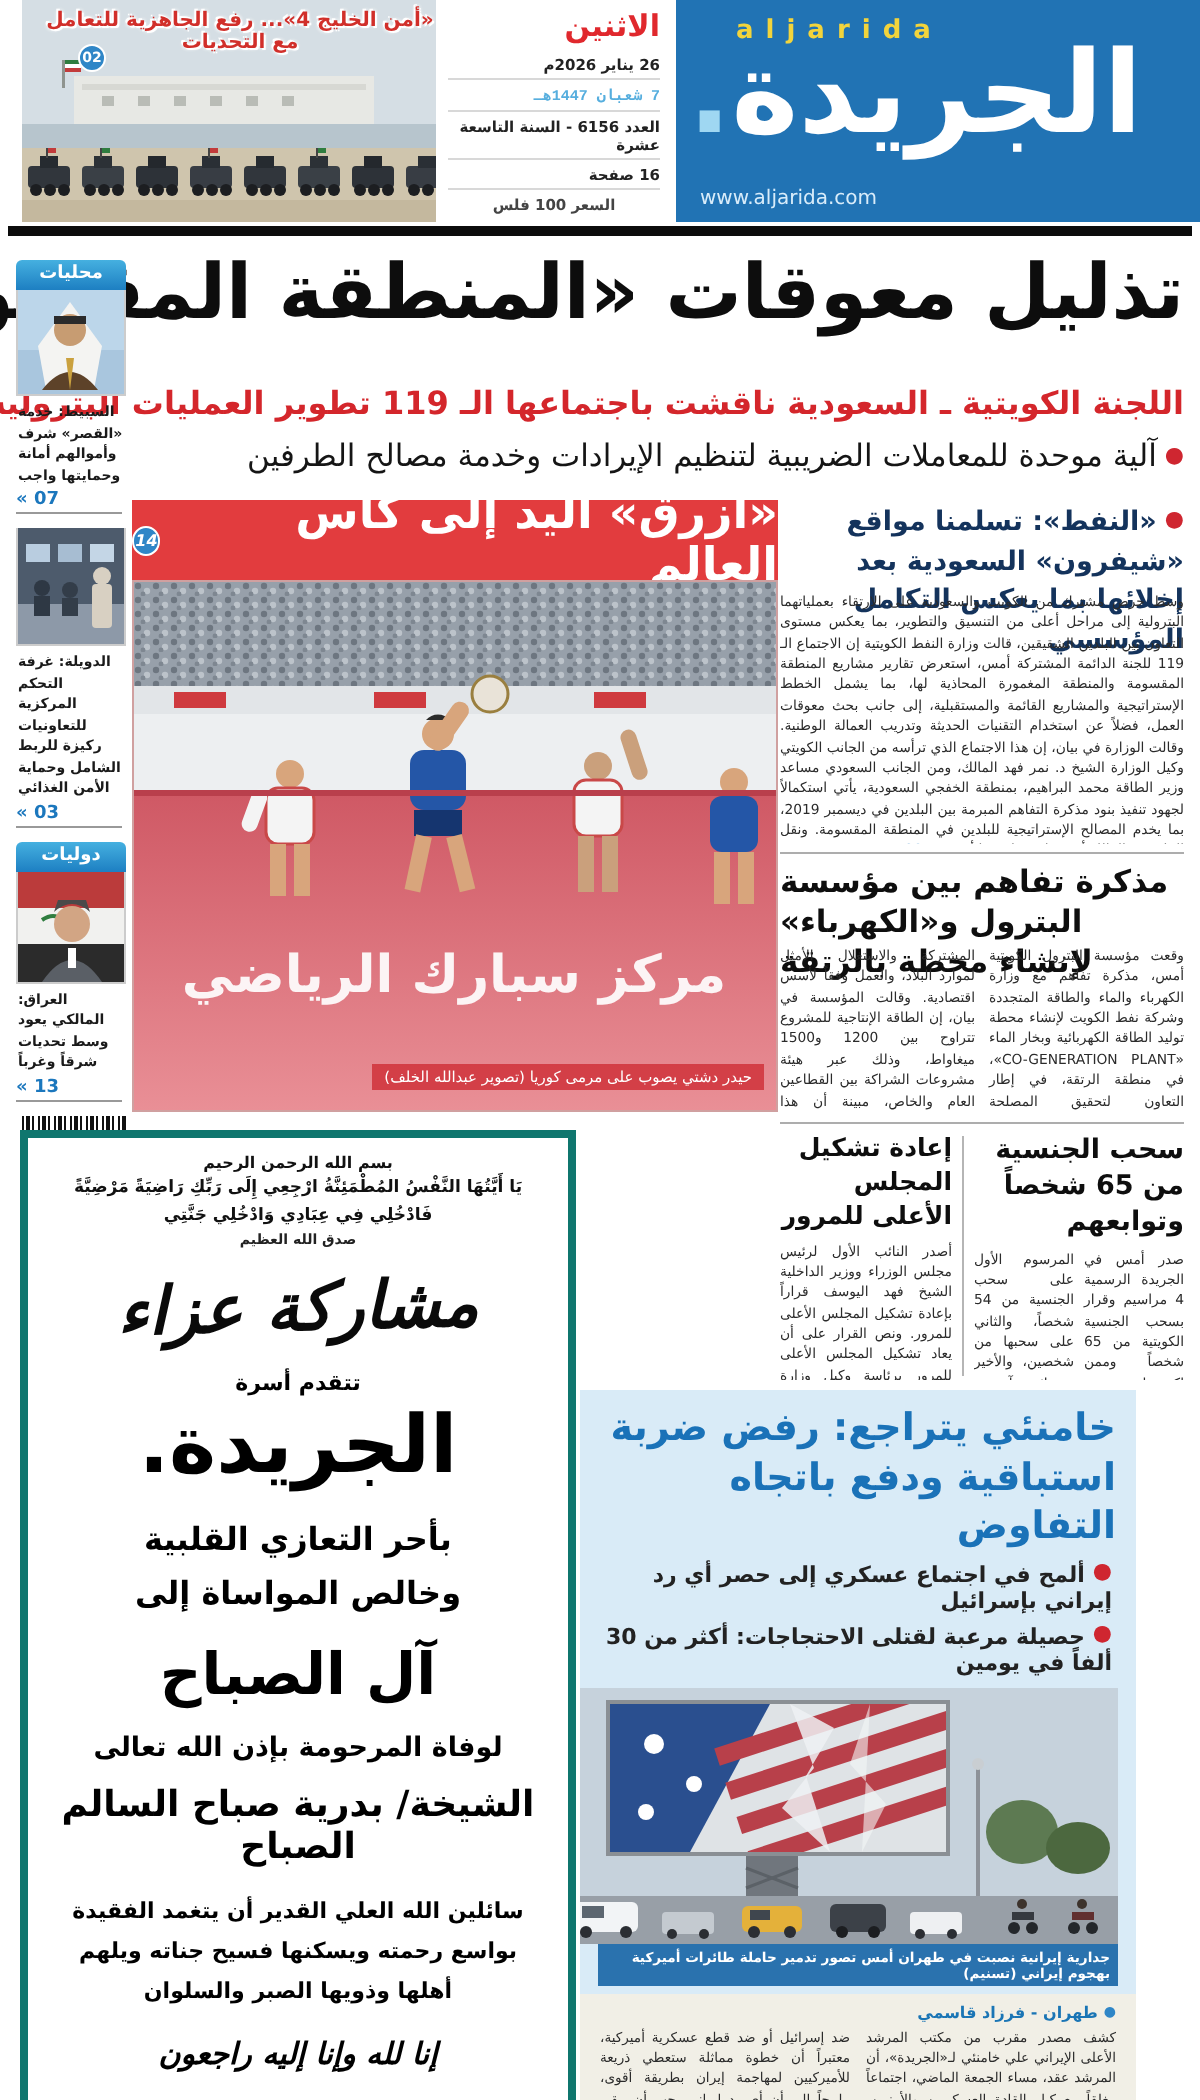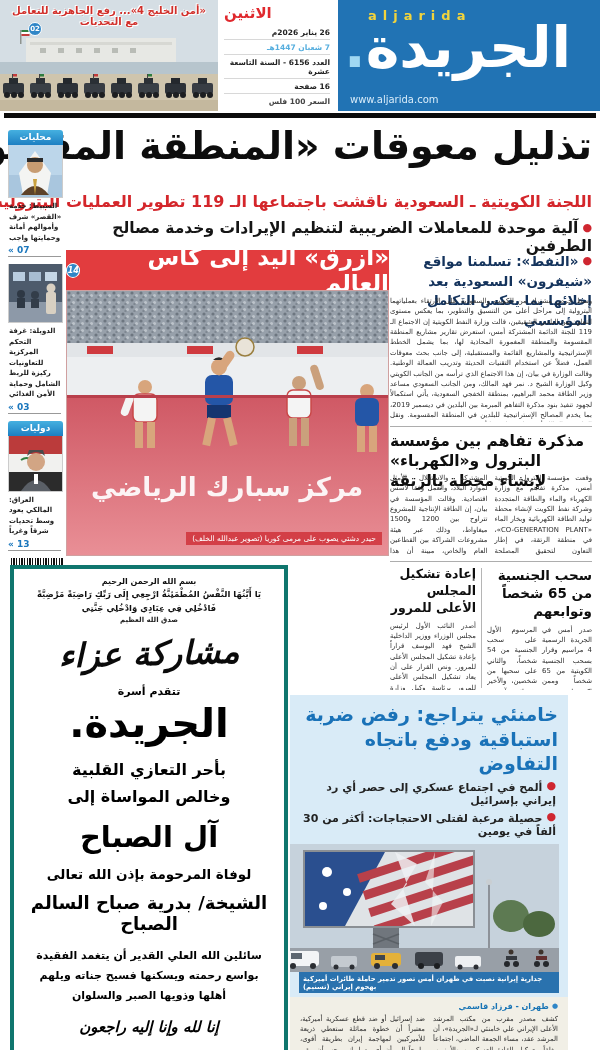--- a/index.html
+++ b/index.html
@@ -1,54 +1,54 @@
 <!DOCTYPE html>
 <html lang="ar" dir="rtl"><head>
 <meta charset="utf-8">
 <style>
   * { margin:0; padding:0; box-sizing:border-box; }
   html,body { background:#cfcfcf; font-family:"DejaVu Sans","Liberation Sans",sans-serif; }
   .page { position:relative; width:600px; height:1050px; background:#fff; margin:0 auto;
           overflow:hidden; direction:rtl; }
 
   
-  .hp { position:absolute; left:0; top:0; width:218px; height:144px; overflow:hidden; }
+  .hp { position:absolute; left:11px; top:0; width:218px; height:144px; overflow:hidden; }
   .hp svg { display:block; }
   .hp-cap { position:absolute; top:5px; left:4px; right:4px; text-align:center;
             font-size:10px; font-weight:bold; color:#d12f2a;
             text-shadow:0 0 2px #fff,0 0 2px #fff,1px 1px 0 #fff,-1px -1px 0 #fff; }
   .badge { border-radius:50%; background:#2f86c7; color:#fff; font-weight:bold;
            display:flex; align-items:center; justify-content:center; border:1.5px solid #fff; }
   .hp-badge { position:absolute; top:22px; left:28px; width:14px; height:14px; font-size:7px; }
 
   .hd { position:absolute; left:218px; top:0; width:120px; height:111px; background:#fff;
         padding:4px 8px 0 6px; }
-  .hd-day { color:#e0282d; font-weight:bold; font-size:15px; text-align:left; margin-bottom:3px; }
+  .hd-day { color:#e0282d; font-weight:bold; font-size:15px; text-align:right; margin-bottom:3px; }
   .hd-row { font-size:7.5px; font-weight:bold; color:#222; text-align:right; padding:2.5px 0;
             border-bottom:1px solid #d8d8d8; }
-  .hd-row.h { color:#56aede; }
-  .hd-row.p { border-bottom:none; color:#444; }
+  .hd-row.h { color:#56aede;font-family:Liberation Mono, monospace; }
+  .hd-row.p { border-bottom:none; color:#444;text-align:center; }
 
   .hl { position:absolute; left:338px; top:0; width:262px; height:111px; background:#2173b4; overflow:hidden; }
   .hl-latin { position:absolute; top:8px; left:30px; direction:ltr; color:#f2d43c;
               font-size:13px; font-weight:bold; letter-spacing:6px; }
   .hl-ar { position:absolute; top:10px; right:10px; left:6px; text-align:left; color:#fff;
            font-size:57px; font-weight:900; line-height:1.3; letter-spacing:-2px; }
   .hl-dot { color:#9fd7f2; }
   .hl-web { position:absolute; bottom:6px; left:12px; direction:ltr; color:#d8ecfa; font-size:10px; }
 
   .rule { position:absolute; left:4px; top:113px; width:592px; height:5px; background:#0c0c0c; }
 
   
   .headline { position:absolute; left:66px; top:124px; width:526px; text-align:center;
               font-size:38px; font-weight:900; color:#0d0d0d; letter-spacing:-1px; white-space:nowrap; }
   .subhead  { position:absolute; left:66px; top:192px; width:526px; text-align:center;
               font-size:16px; font-weight:bold; color:#d4262b; white-space:nowrap; }
   .leadbullet { position:absolute; left:66px; top:219px; width:526px; text-align:right;
-                font-size:15.5px; font-weight:bold; color:#151515; }
+                font-size:15.5px; font-weight:normal; color:#151515; }
   .rdot { color:#cf2630; font-size:11px; vertical-align:2px; margin-left:4px; }
 
   
   .sb { position:absolute; left:8px; top:130px; width:55px; }
   .sb-tab { height:15px; background:linear-gradient(#45b0e0,#1d7fc2); color:#fff; font-size:9px;
             font-weight:bold; text-align:center; line-height:15px; border-radius:3px 3px 0 0; }
   .sb-ph { width:55px; overflow:hidden; border:1px solid #ccc; border-top:none; }
   .sb-ph svg { display:block; }
   .sb-t { font-size:7px; font-weight:bold; color:#1a1a1a; line-height:1.5; text-align:left; padding:3px 1px 1px; }
   .sb-pg { font-size:9px; font-weight:bold; color:#1b77bd; text-align:left; direction:ltr;
@@ -84,21 +84,21 @@
   .cit-b { column-count:2; column-gap:5px; height:86px; }
   .vrule { position:absolute; left:481px; top:568px; height:120px; border-left:1px solid #b5b5b5; }
   .traf { position:absolute; left:390px; top:566px; width:86px; height:124px; overflow:hidden; }
   .traf-h { font-size:12.5px; font-weight:bold; color:#0e0e0e; text-align:right; line-height:1.35; margin-bottom:4px; }
 
   
   .kh { position:absolute; left:290px; top:695px; width:278px; height:355px; background:#d9ebf7; overflow:hidden; }
   .kh-h { padding:7px 10px 0; font-size:19px; font-weight:900; color:#1a72b8; text-align:right; line-height:1.3; }
   .kh-bul { padding:3px 12px 0; font-size:11px; font-weight:bold; color:#222; text-align:right; }
   .kh-photo { margin:6px 9px 0; width:284px; height:128px; overflow:hidden; }
-  .kh-cap { margin:0 9px; background:#2a72ae; color:#fff; font-size:6.8px; text-align:left;
+  .kh-cap { margin:0 9px; background:#2a72ae; color:#fff; font-size:6.8px; text-align:right;
             padding:2.5px 4px; font-weight:bold; }
   .kh-body { margin:4px 0 0; background:#f1efe6; padding:5px 10px; height:116px; }
   .kh-by { font-size:8px; font-weight:bold; color:#1a75b5; margin-bottom:3px; text-align:right; }
   .bdot { color:#2f86c7; font-size:7px; vertical-align:1px; margin-left:3px; }
   .kh-txt { column-count:2; column-gap:8px; height:92px; font-size:6.8px; }
 
   
   .ob { position:absolute; left:10px; top:565px; width:278px; height:604px; background:#fff;
         border:4px solid #0f766e; text-align:center; padding-top:8px; overflow:hidden; }
   .ob-bism { font-size:8px; font-weight:bold; color:#111; }

